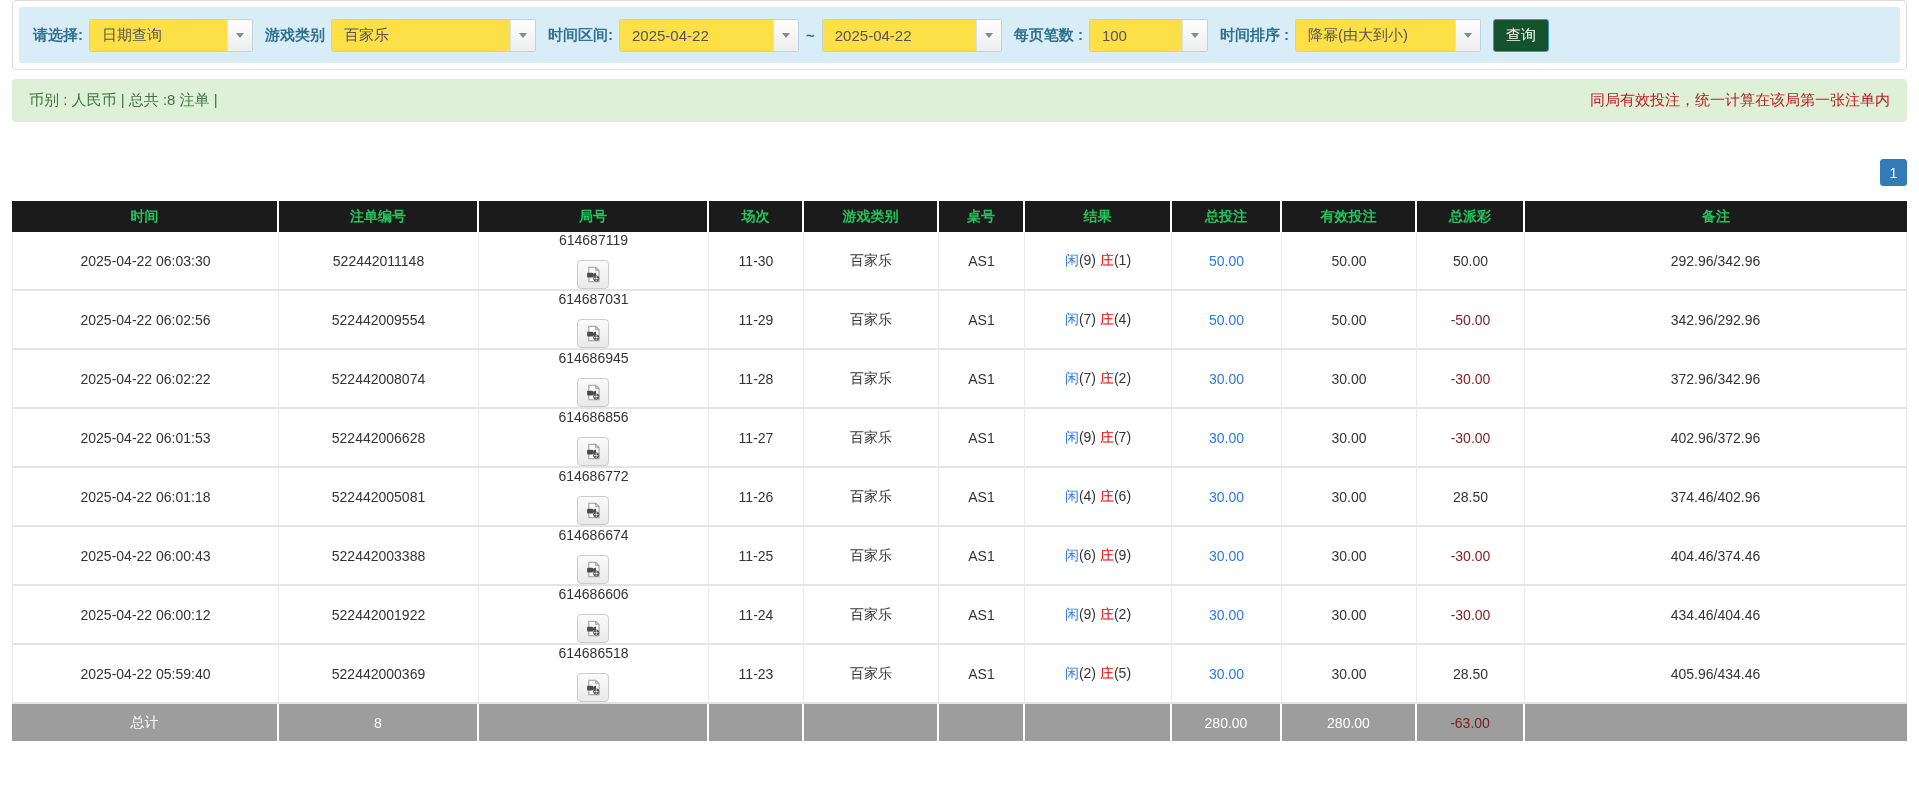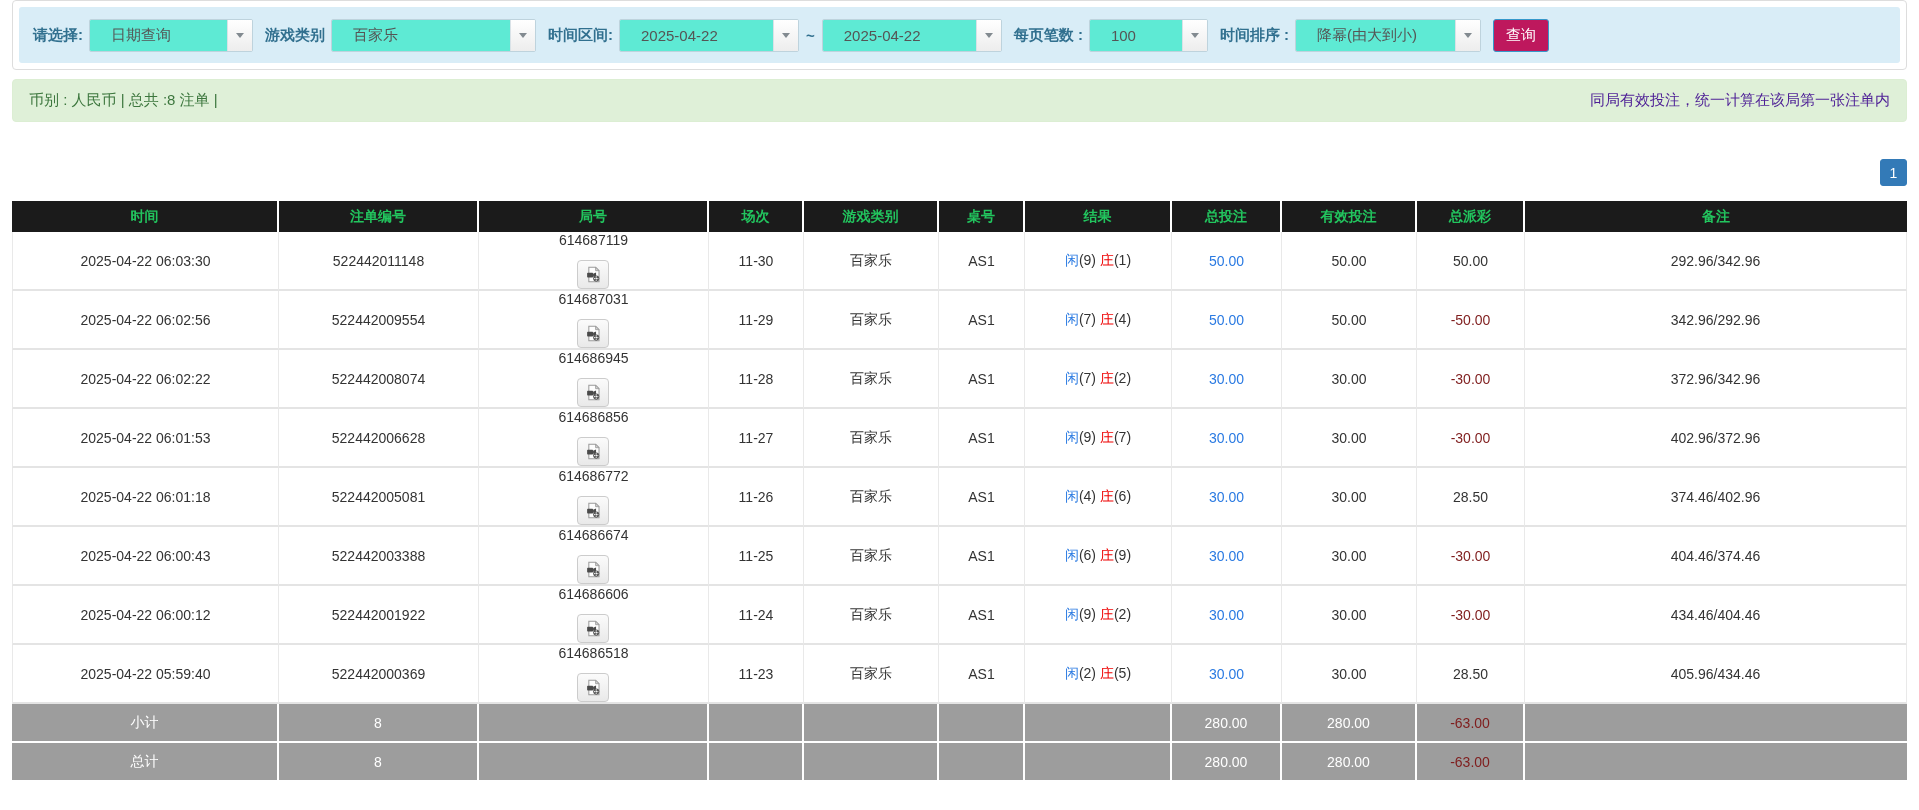--- a/index.html
+++ b/index.html
@@ -52,22 +52,22 @@
     border: 1px solid #bed3dd;
     border-radius: 2px;
     overflow: hidden;
   }
   .combo input {
     border: none;
     outline: none;
     font-family: inherit;
     font-size: 15px;
     color: #555;
-    padding: 0 21px;
-    background: #5eead4;
+    padding: 0 12px;
+    background: #fde047;
   }
   .combo .arrow-btn {
     width: 27px;
     border-left: 1px solid #d9e2e7;
     background: linear-gradient(#ffffff, #ededed);
     display: flex;
     align-items: center;
     justify-content: center;
     cursor: pointer;
   }
@@ -76,21 +76,21 @@
     border-left: 4px solid transparent;
     border-right: 4px solid transparent;
     border-top: 5px solid #828a90;
   }
   .tilde { color: #31708f; font-size: 15px; margin: 0 7px; font-weight: bold; }
   .search-btn {
     margin-left: 12px;
     height: 33px;
     min-width: 48px;
     padding: 0 12px;
-    background: #be185d;
+    background: #14532d;
     border: 1px solid #3598cb;
     border-radius: 3px;
     color: #fff;
     font-size: 15px;
     font-family: inherit;
     cursor: pointer;
   }
 
   
   .summary-bar {
@@ -98,21 +98,21 @@
     background: #dff0d8;
     border: 1px solid #dceed3;
     border-radius: 4px;
     padding: 11px 16px;
     display: flex;
     justify-content: space-between;
     align-items: center;
     font-size: 15px;
   }
   .summary-left { color: #3c763d; }
-  .summary-right { color: #4c1d95; text-align: right; }
+  .summary-right { color: #b91c1c; text-align: right; }
 
   
   .pagination {
     margin: 37px 0 15px;
     text-align: right;
   }
   .page-btn {
     display: inline-block;
     width: 27px;
     height: 27px;
@@ -573,33 +573,20 @@
       <span class="p-blue">闲</span><span>(2)</span>
       <span class="b-red">庄</span><span>(5)</span>
     </td>
     <td><a class="link">30.00</a></td>
     <td>30.00</td>
     <td class="payout">28.50</td>
     <td>405.96/434.46</td>
   </tr>
 </tbody>
     <tfoot id="records-foot">
-  <tr>
-    <td>小计</td>
-    <td>8</td>
-    <td></td>
-    <td></td>
-    <td></td>
-    <td></td>
-    <td></td>
-    <td>280.00</td>
-    <td>280.00</td>
-    <td class="payout neg">-63.00</td>
-    <td></td>
-  </tr>
 
   <tr>
     <td>总计</td>
     <td>8</td>
     <td></td>
     <td></td>
     <td></td>
     <td></td>
     <td></td>
     <td>280.00</td>

